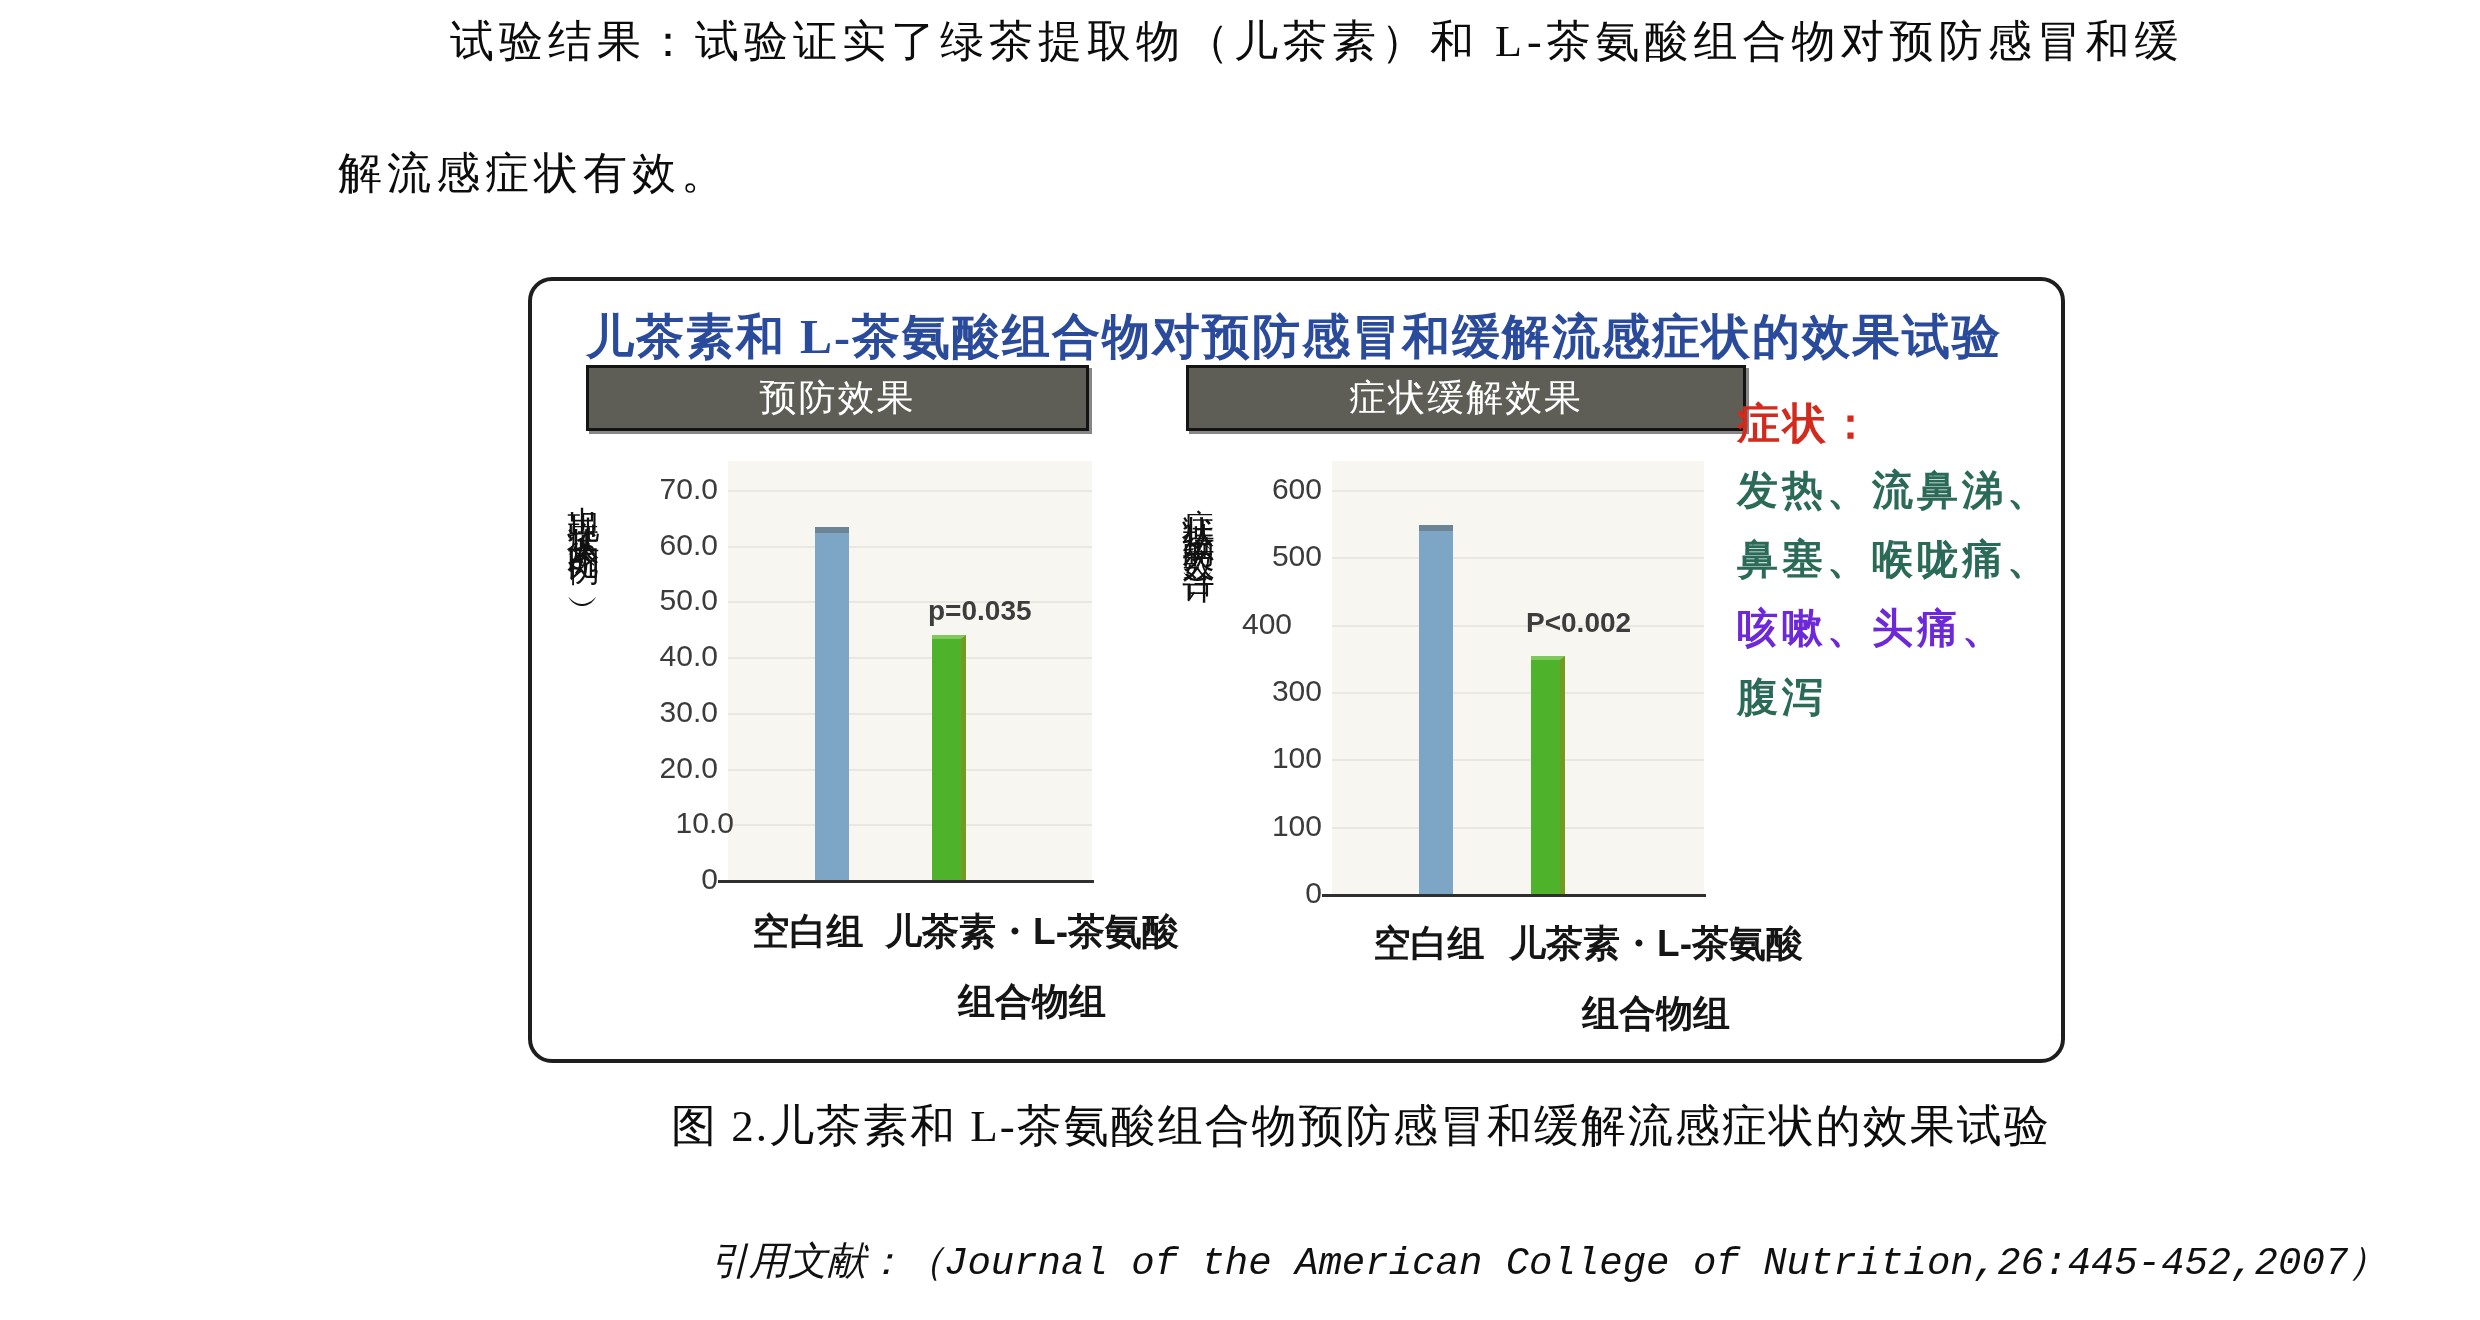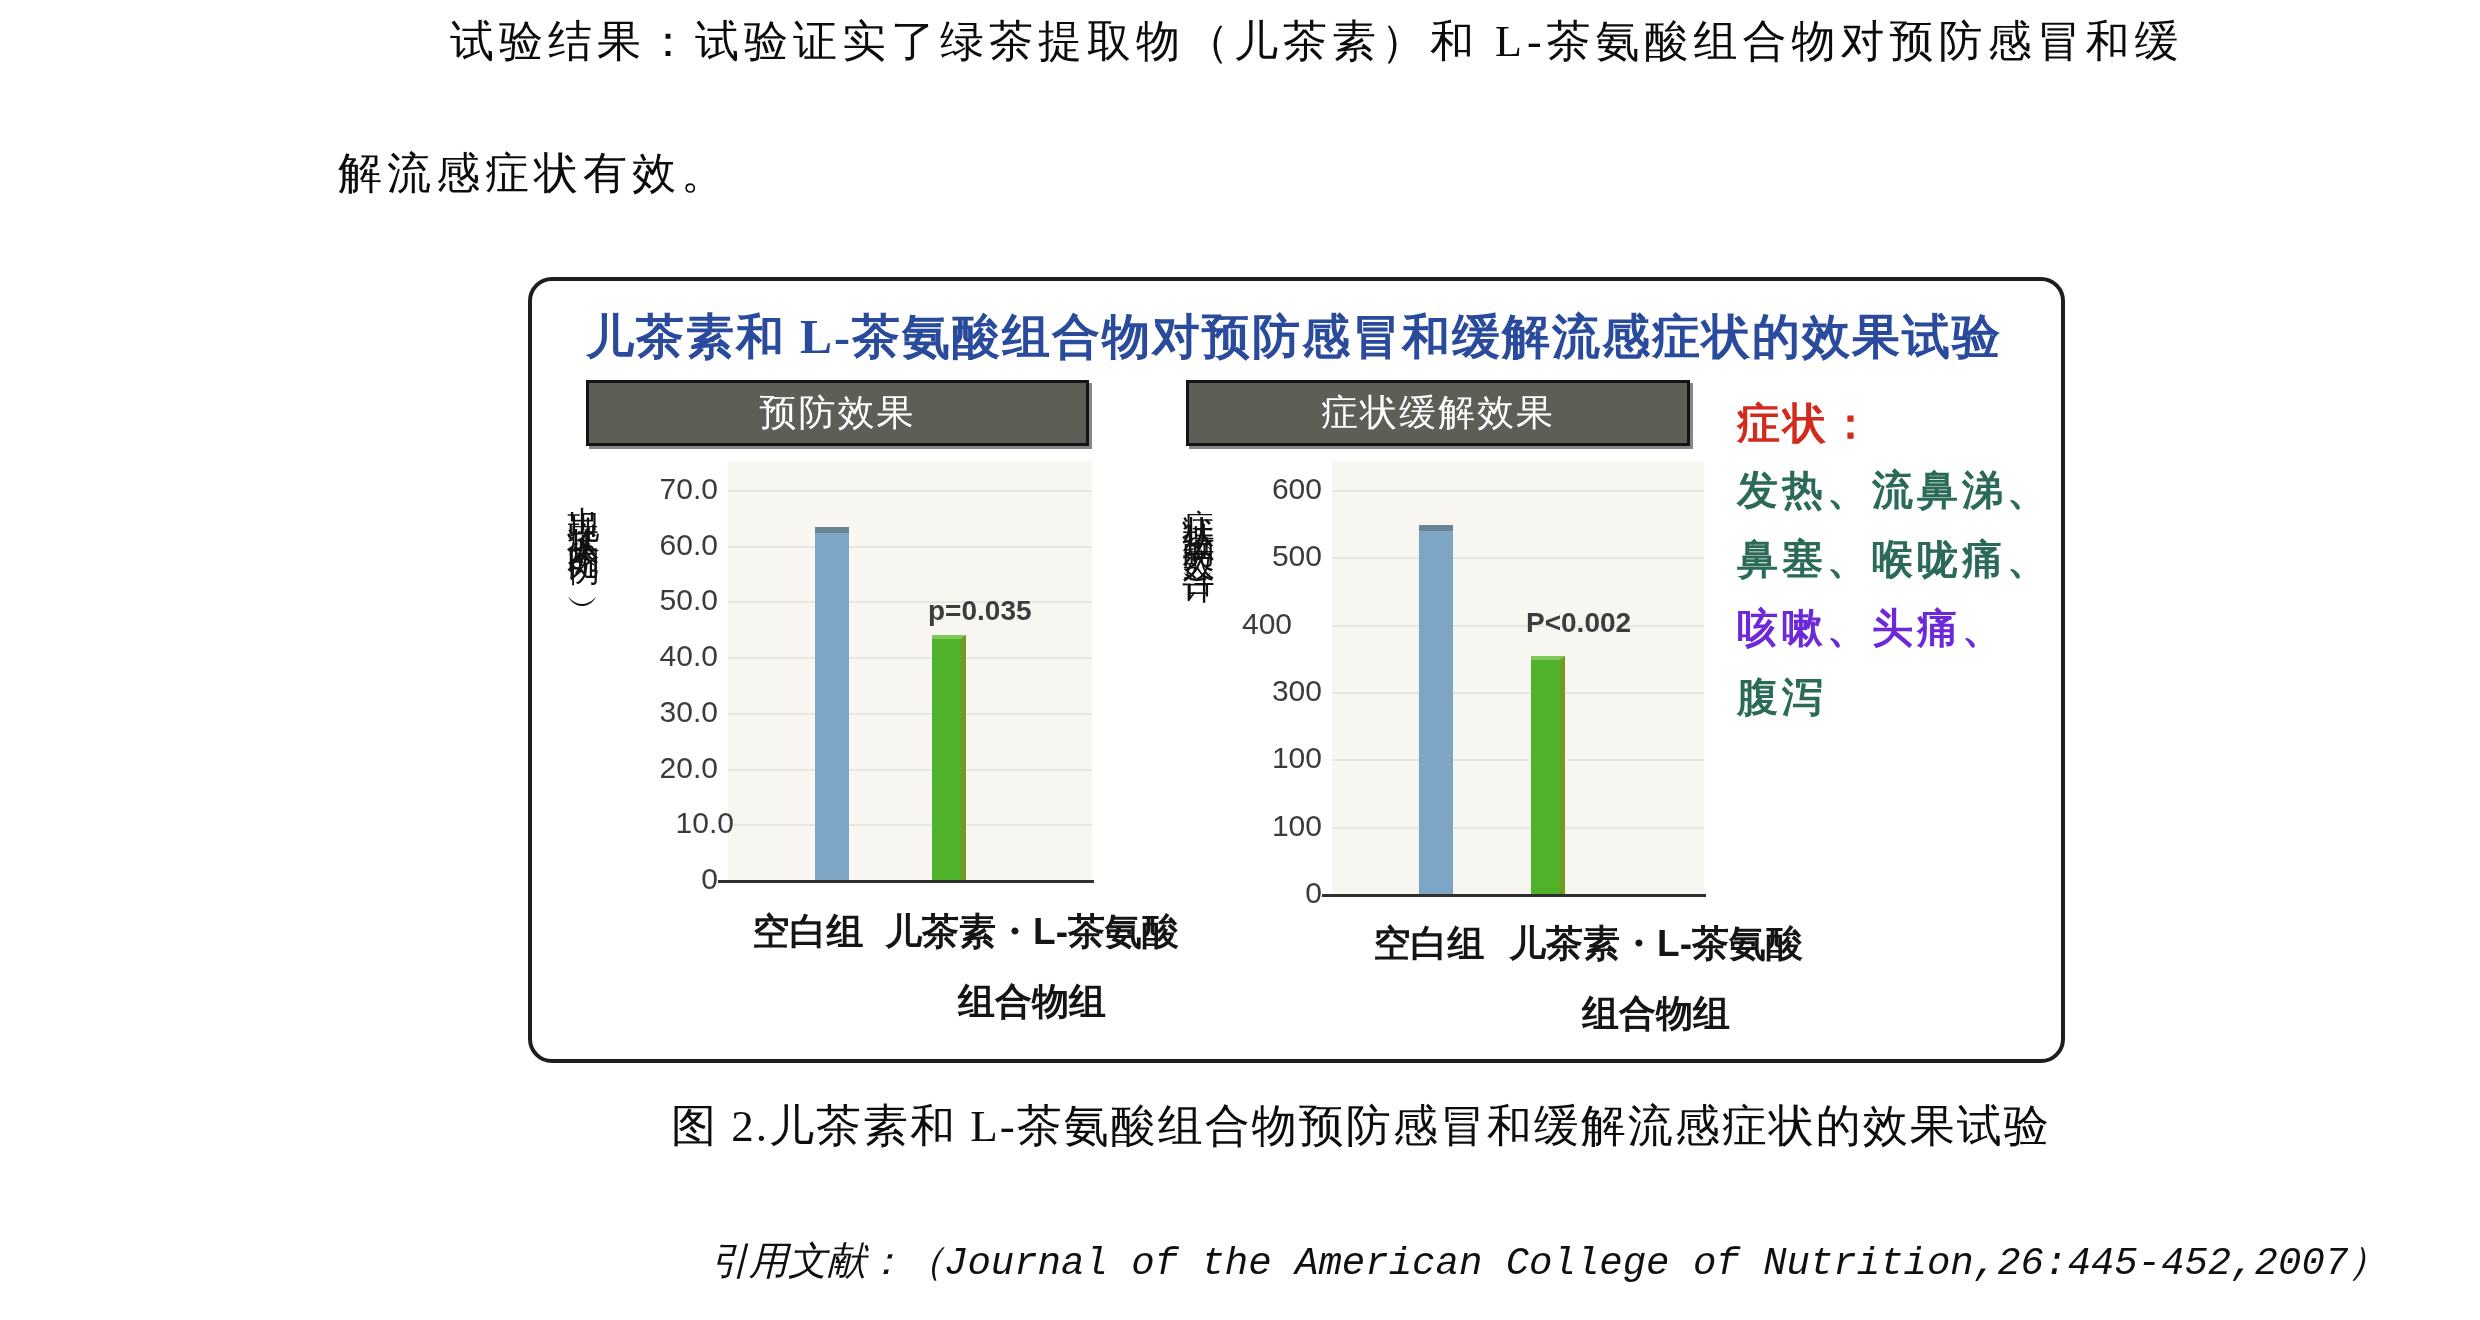--- a/index.html
+++ b/index.html
@@ -21,29 +21,29 @@
     position:absolute;left:528px;top:277px;width:1537px;height:786px;
     background:#ffffff;border:4px solid #1e1e1e;border-radius:24px;
     box-sizing:border-box;
   }
   .fig-title{
     position:absolute;left:54px;top:24px;
     font-size:48px;font-weight:600;letter-spacing:2px;white-space:nowrap;
     font-family:"Liberation Serif", serif;
   }
   .panel-header{
-    position:absolute;top:99px;height:66px;
+    position:absolute;top:84px;height:66px;
     border:3px solid #141414;box-sizing:border-box;
     box-shadow:3px 3px 0 rgba(35,35,35,0.55);
     color:#ffffff;font-size:37px;letter-spacing:2px;
     display:flex;align-items:center;justify-content:center;
     font-family:"Liberation Sans", sans-serif;
   }
   .panel-header.left{left:54px;width:503px;}
-  .panel-header.right{left:654px;width:504px;}
+  .panel-header.right{left:654px;width:560px;}
   .vlabel{
     writing-mode:vertical-rl;text-orientation:mixed;
     font-size:32px;letter-spacing:7px;color:#111;
     font-family:"Liberation Serif", serif;white-space:nowrap;
   }
   .ytick{
     width:110px;text-align:right;
     font-size:30px;color:#3b3b3b;white-space:nowrap;
     font-family:"Liberation Sans", sans-serif;
   }

